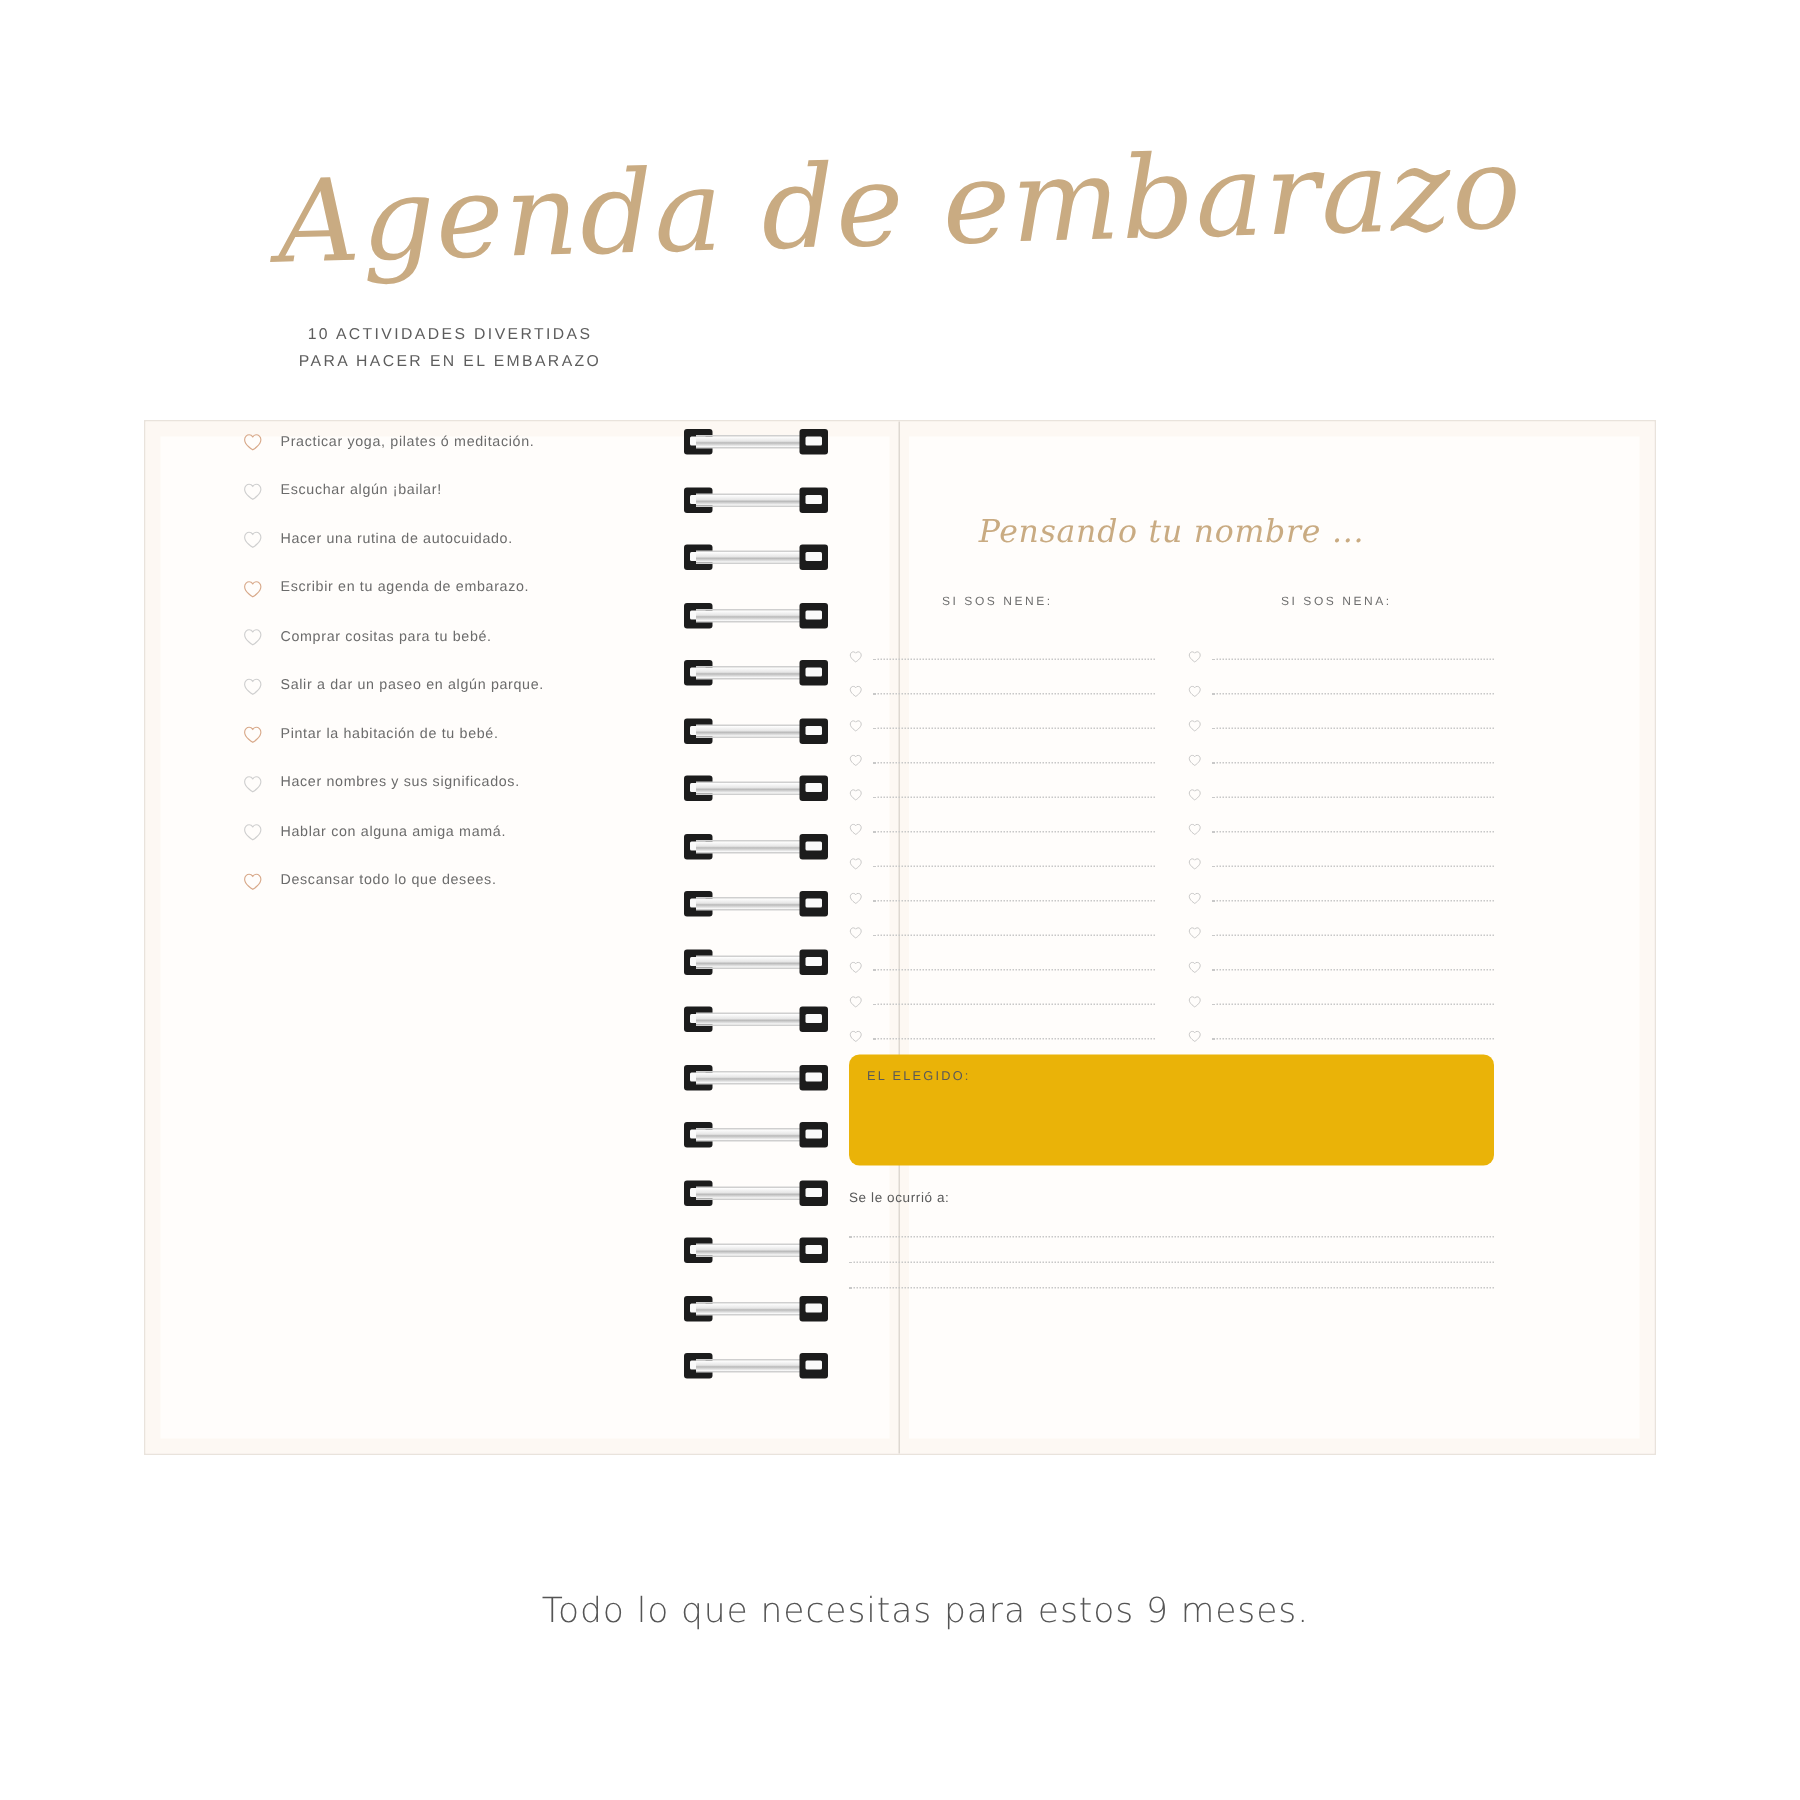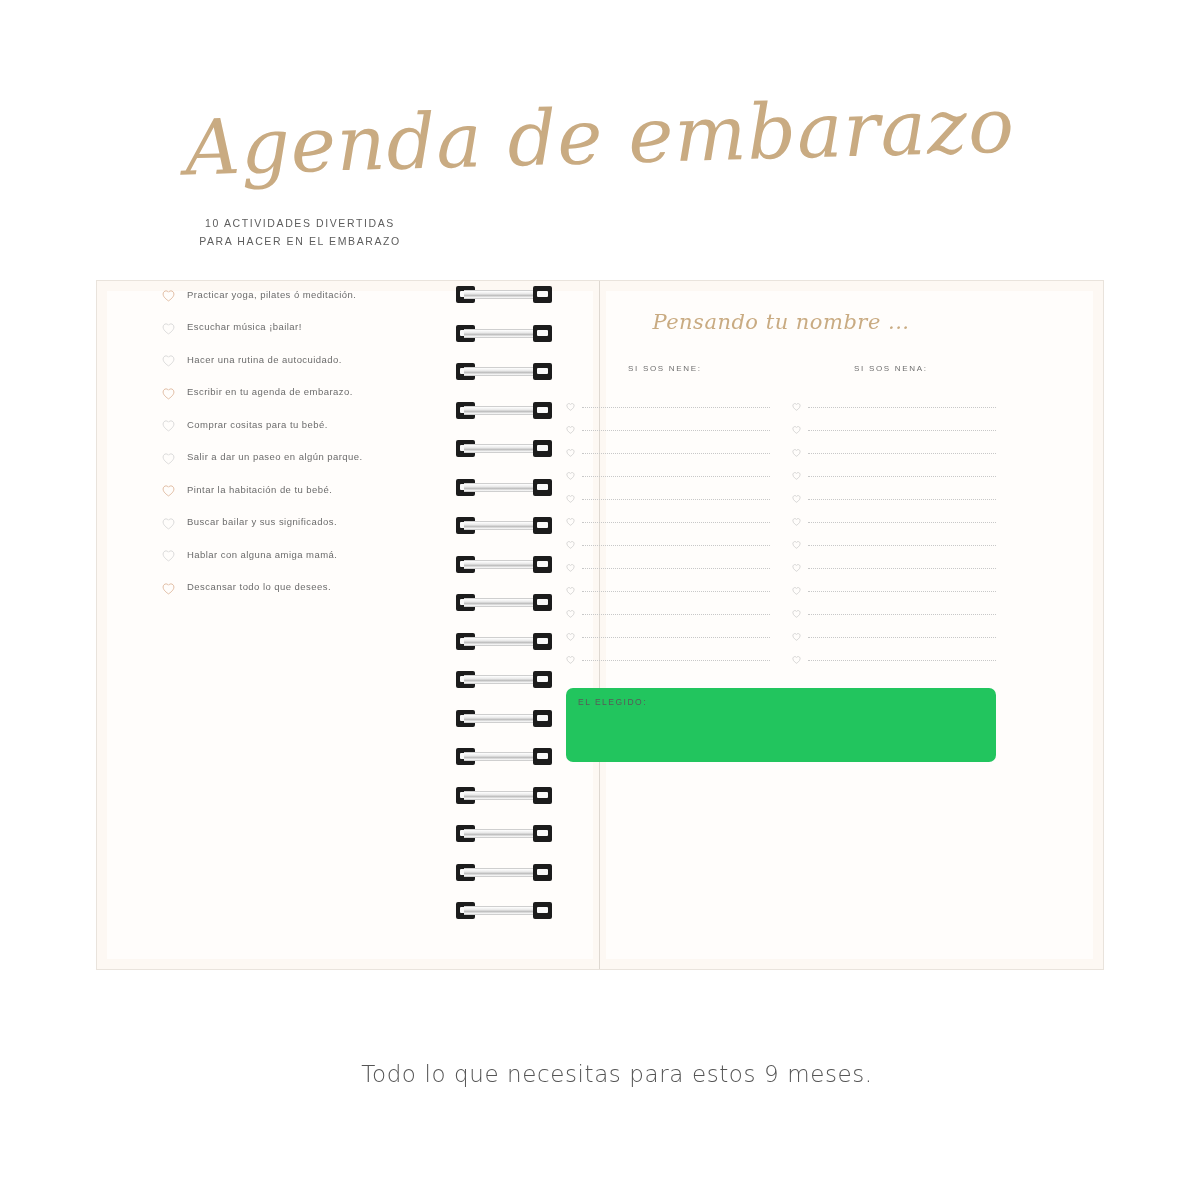--- a/index.html
+++ b/index.html
@@ -123,21 +123,21 @@
     color: #6b6b6b;
   }
   .heart {
     width: 13px; height: 12px;
     flex: 0 0 13px;
   }
 
   
   .right-content {
     position: absolute;
-    left: 566px; top: 280px; width: 430px; height: 660px;
+    left: 566px; top: 312px; width: 430px; height: 660px;
   }
   .r-title {
     font-family: "DejaVu Serif", serif;
     font-style: italic;
     font-size: 21px;
     color: #c9ab82;
     text-align: center;
     margin-top: 30px;
     letter-spacing: 0.5px;
   }
@@ -161,22 +161,22 @@
     height: 23px;
   }
   .name-row .line {
     flex: 1;
     border-bottom: 1px dotted #c8c8c8;
     height: 15px;
   }
   .mini-heart { width: 9px; height: 8px; flex: 0 0 9px; margin-bottom: 3px; }
 
   .chosen-box {
-    margin-top: 27px;
-    background: #22c55e;
+    margin-top: 10px;
+    background: #eab308;
     border-radius: 7px;
     height: 74px;
     padding: 9px 12px;
   }
   .chosen-label {
     font-size: 8.5px;
     letter-spacing: 1.5px;
     color: #595959;
   }
   .field { margin-top: 16px; }
@@ -233,21 +233,21 @@
         <div class="act-row">
           <span class="heart"><svg width="13" height="12" viewBox="0 0 24 22" fill="none">
               <path d="M12 20 C12 20 2 14 2 7.5 C2 3.8 4.9 1.5 7.6 1.5 C9.8 1.5 11.2 2.8 12 4 C12.8 2.8 14.2 1.5 16.4 1.5 C19.1 1.5 22 3.8 22 7.5 C22 14 12 20 12 20 Z" stroke="#d8a98a" stroke-width="1.4" fill="none"></path>
             </svg></span>
           <span class="act-text">Practicar yoga, pilates ó meditación.</span>
         </div>
         <div class="act-row">
           <span class="heart"><svg width="13" height="12" viewBox="0 0 24 22" fill="none">
               <path d="M12 20 C12 20 2 14 2 7.5 C2 3.8 4.9 1.5 7.6 1.5 C9.8 1.5 11.2 2.8 12 4 C12.8 2.8 14.2 1.5 16.4 1.5 C19.1 1.5 22 3.8 22 7.5 C22 14 12 20 12 20 Z" stroke="#cfcfcf" stroke-width="1.4" fill="none"></path>
             </svg></span>
-          <span class="act-text">Escuchar música ¡bailar!</span>
+          <span class="act-text">Escuchar algún ¡bailar!</span>
         </div>
         <div class="act-row">
           <span class="heart"><svg width="13" height="12" viewBox="0 0 24 22" fill="none">
               <path d="M12 20 C12 20 2 14 2 7.5 C2 3.8 4.9 1.5 7.6 1.5 C9.8 1.5 11.2 2.8 12 4 C12.8 2.8 14.2 1.5 16.4 1.5 C19.1 1.5 22 3.8 22 7.5 C22 14 12 20 12 20 Z" stroke="#cfcfcf" stroke-width="1.4" fill="none"></path>
             </svg></span>
           <span class="act-text">Hacer una rutina de autocuidado.</span>
         </div>
         <div class="act-row">
           <span class="heart"><svg width="13" height="12" viewBox="0 0 24 22" fill="none">
               <path d="M12 20 C12 20 2 14 2 7.5 C2 3.8 4.9 1.5 7.6 1.5 C9.8 1.5 11.2 2.8 12 4 C12.8 2.8 14.2 1.5 16.4 1.5 C19.1 1.5 22 3.8 22 7.5 C22 14 12 20 12 20 Z" stroke="#d8a98a" stroke-width="1.4" fill="none"></path>
@@ -269,21 +269,21 @@
         <div class="act-row">
           <span class="heart"><svg width="13" height="12" viewBox="0 0 24 22" fill="none">
               <path d="M12 20 C12 20 2 14 2 7.5 C2 3.8 4.9 1.5 7.6 1.5 C9.8 1.5 11.2 2.8 12 4 C12.8 2.8 14.2 1.5 16.4 1.5 C19.1 1.5 22 3.8 22 7.5 C22 14 12 20 12 20 Z" stroke="#d8a98a" stroke-width="1.4" fill="none"></path>
             </svg></span>
           <span class="act-text">Pintar la habitación de tu bebé.</span>
         </div>
         <div class="act-row">
           <span class="heart"><svg width="13" height="12" viewBox="0 0 24 22" fill="none">
               <path d="M12 20 C12 20 2 14 2 7.5 C2 3.8 4.9 1.5 7.6 1.5 C9.8 1.5 11.2 2.8 12 4 C12.8 2.8 14.2 1.5 16.4 1.5 C19.1 1.5 22 3.8 22 7.5 C22 14 12 20 12 20 Z" stroke="#cfcfcf" stroke-width="1.4" fill="none"></path>
             </svg></span>
-          <span class="act-text">Buscar bailar y sus significados.</span>
+          <span class="act-text">Hacer nombres y sus significados.</span>
         </div>
         <div class="act-row">
           <span class="heart"><svg width="13" height="12" viewBox="0 0 24 22" fill="none">
               <path d="M12 20 C12 20 2 14 2 7.5 C2 3.8 4.9 1.5 7.6 1.5 C9.8 1.5 11.2 2.8 12 4 C12.8 2.8 14.2 1.5 16.4 1.5 C19.1 1.5 22 3.8 22 7.5 C22 14 12 20 12 20 Z" stroke="#cfcfcf" stroke-width="1.4" fill="none"></path>
             </svg></span>
           <span class="act-text">Hablar con alguna amiga mamá.</span>
         </div>
         <div class="act-row">
           <span class="heart"><svg width="13" height="12" viewBox="0 0 24 22" fill="none">
               <path d="M12 20 C12 20 2 14 2 7.5 C2 3.8 4.9 1.5 7.6 1.5 C9.8 1.5 11.2 2.8 12 4 C12.8 2.8 14.2 1.5 16.4 1.5 C19.1 1.5 22 3.8 22 7.5 C22 14 12 20 12 20 Z" stroke="#d8a98a" stroke-width="1.4" fill="none"></path>
@@ -540,18 +540,24 @@
           </div>
       </div>
     </div>
 
     <div class="chosen-box">
       <div class="chosen-label">EL ELEGIDO:</div>
       <div></div>
     </div>
 
 
+    <div class="field">
+      <div class="field-label">Se le ocurrió a:</div>
+      <div class="field-line"></div>
+      <div class="field-line"></div>
+      <div class="field-line"></div>
+    </div>
   </div>
 
   <div class="footer">
     <div class="footer-line">Todo lo que necesitas para estos 9 meses.</div>
   </div>
 </div>
 
 </body></html>

